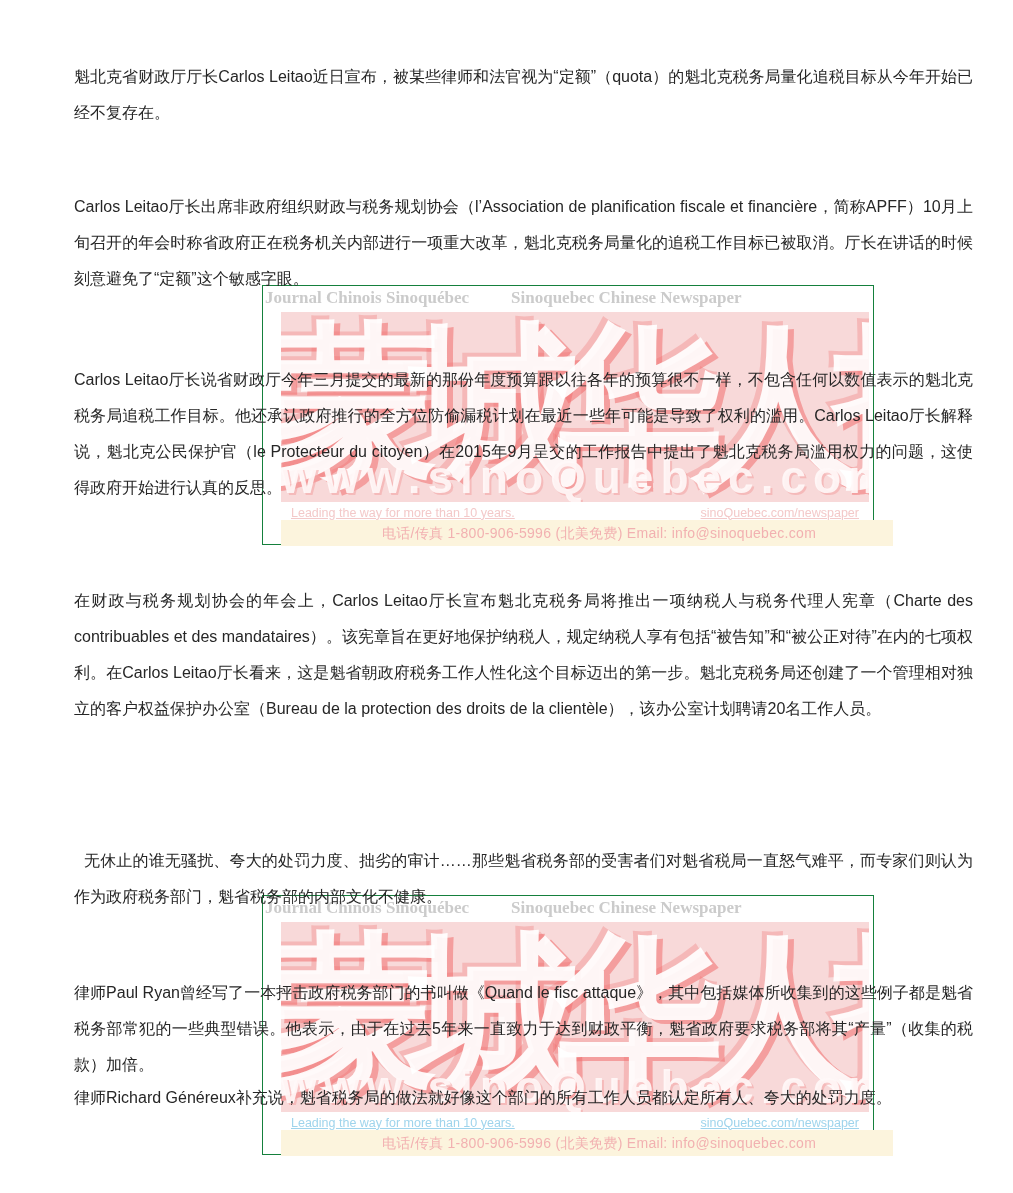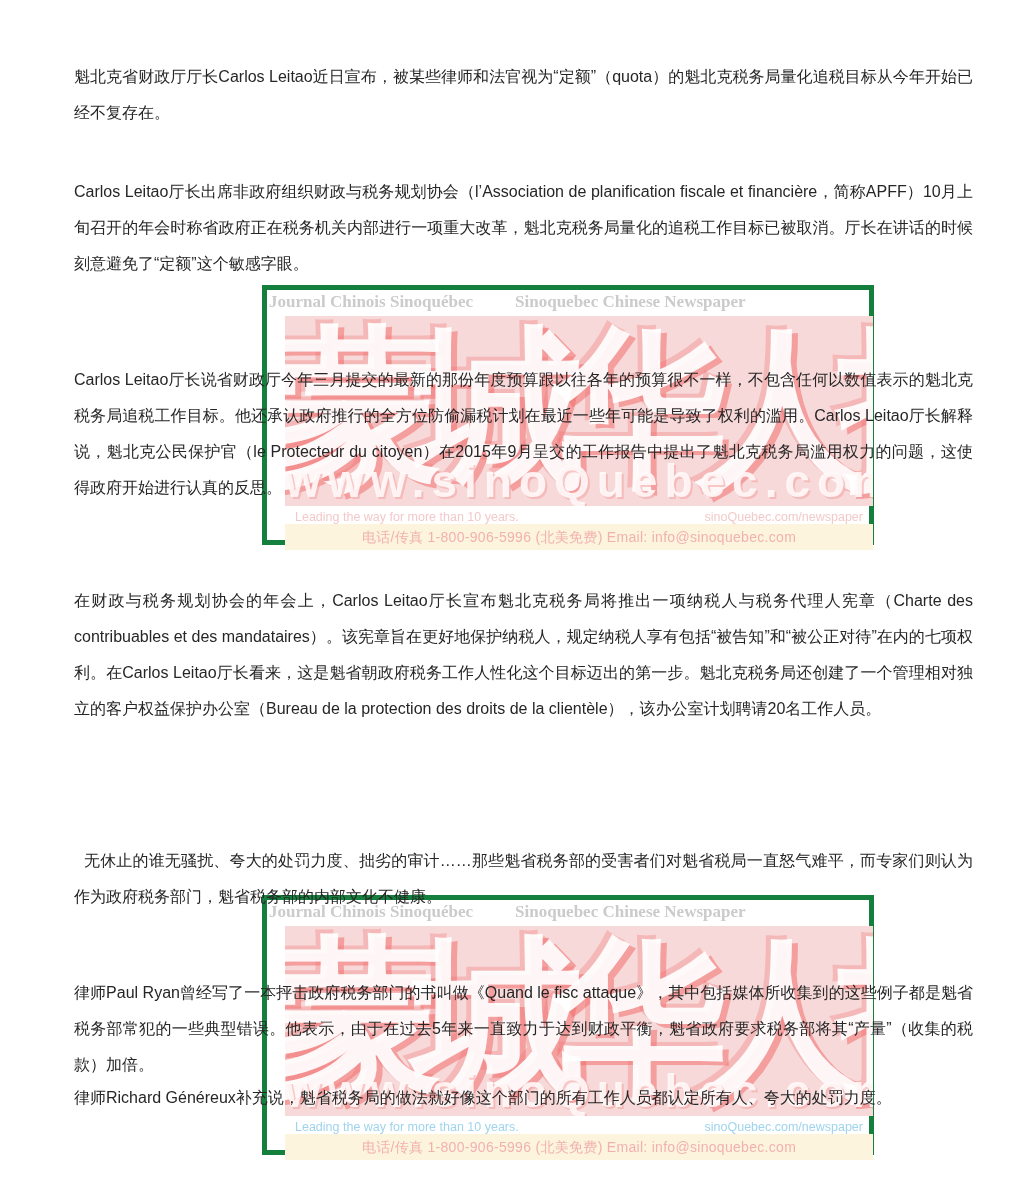--- a/index.html
+++ b/index.html
@@ -8,21 +8,21 @@
     background:#ffffff;
     position:relative;
     overflow:hidden;
     font-family:"Liberation Sans","DejaVu Sans",sans-serif;
   }
 
   
   .wm{
     position:absolute;
     left:262px;width:612px;height:260px;
-    border:5px solid #15803d;
+    border:1px solid #15803d;
     box-sizing:border-box;
     z-index:0;
     background:#ffffff;
   }
   .wm-1{top:285px;}
   .wm-2{top:895px;}
   .wm-header{
     position:absolute;top:2px;left:2px;
     display:flex;gap:42px;
     font-family:"Liberation Serif","DejaVu Serif",serif;
@@ -47,30 +47,30 @@
     text-align:center;
     font-size:46px;font-weight:700;letter-spacing:7px;
     color:rgba(255,248,248,0.90);
     text-shadow:2px 2px 0 rgba(242,160,160,0.55);
     white-space:nowrap;
   }
   .wm-tagline{
     position:absolute;top:219px;left:18px;width:588px;height:15px;
     box-sizing:border-box;padding:0 10px;
     display:flex;justify-content:space-between;align-items:center;
-    font-size:12.5px;white-space:nowrap;
+    font-size:12.5px;white-space:nowrap;text-decoration:underline;
   }
   .wm-1 .wm-tagline{color:#f3c9c9;}
   .wm-2 .wm-tagline{color:#9fd4ec;}
   .wm-band{
     position:absolute;top:234px;left:18px;width:588px;height:26px;
     background:#fcf4dd;
     color:#f2b1b1;
     font-size:14px;line-height:26px;text-align:center;
-    letter-spacing:0.3px;white-space:nowrap;
+    letter-spacing:0.3px;white-space:nowrap;padding-left:24px;
   }
 
   
   main{position:relative;z-index:1;}
   .para{
     position:absolute;left:57px;width:899px;margin:17px;
     font-size:16px;line-height:36px;color:#262626;
     text-align:justify;
     word-break:break-word;
   }
@@ -106,19 +106,19 @@
   </div>
   <div class="wm-tagline">
     <span>Leading the way for more than 10 years.</span>
     <span>sinoQuebec.com/newspaper</span>
   </div>
   <div class="wm-band">电话/传真 1-800-906-5996 (北美免费)  Email: info@sinoquebec.com</div>
 </div>
 
 <main>
   <p class="para" style="top:42px">魁北克省财政厅厅长Carlos Leitao近日宣布，被某些律师和法官视为“定额”（quota）的魁北克税务局量化追税目标从今年开始已经不复存在。</p>
-  <p class="para" style="top:157px">Carlos Leitao厅长出席非政府组织财政与税务规划协会（l’Association de planification fiscale et financière，简称APFF）10月上旬召开的年会时称省政府正在税务机关内部进行一项重大改革，魁北克税务局量化的追税工作目标已被取消。厅长在讲话的时候刻意避免了“定额”这个敏感字眼。</p>
+  <p class="para" style="top:172px">Carlos Leitao厅长出席非政府组织财政与税务规划协会（l’Association de planification fiscale et financière，简称APFF）10月上旬召开的年会时称省政府正在税务机关内部进行一项重大改革，魁北克税务局量化的追税工作目标已被取消。厅长在讲话的时候刻意避免了“定额”这个敏感字眼。</p>
   <p class="para" style="top:345px">Carlos Leitao厅长说省财政厅今年三月提交的最新的那份年度预算跟以往各年的预算很不一样，不包含任何以数值表示的魁北克税务局追税工作目标。他还承认政府推行的全方位防偷漏税计划在最近一些年可能是导致了权利的滥用。Carlos Leitao厅长解释说，魁北克公民保护官（le Protecteur du citoyen）在2015年9月呈交的工作报告中提出了魁北克税务局滥用权力的问题，这使得政府开始进行认真的反思。</p>
   <p class="para" style="top:566px">在财政与税务规划协会的年会上，Carlos Leitao厅长宣布魁北克税务局将推出一项纳税人与税务代理人宪章（Charte des contribuables et des mandataires）。该宪章旨在更好地保护纳税人，规定纳税人享有包括“被告知”和“被公正对待”在内的七项权利。在Carlos Leitao厅长看来，这是魁省朝政府税务工作人性化这个目标迈出的第一步。魁北克税务局还创建了一个管理相对独立的客户权益保护办公室（Bureau de la protection des droits de la clientèle），该办公室计划聘请20名工作人员。</p>
   <p class="para indent" style="top:826px">无休止的谁无骚扰、夸大的处罚力度、拙劣的审计……那些魁省税务部的受害者们对魁省税局一直怒气难平，而专家们则认为作为政府税务部门，魁省税务部的内部文化不健康。</p>
   <p class="para" style="top:958px">律师Paul Ryan曾经写了一本抨击政府税务部门的书叫做《Quand le fisc attaque》，其中包括媒体所收集到的这些例子都是魁省税务部常犯的一些典型错误。他表示，由于在过去5年来一直致力于达到财政平衡，魁省政府要求税务部将其“产量”（收集的税款）加倍。</p>
   <p class="para" style="top:1063px">律师Richard Généreux补充说，魁省税务局的做法就好像这个部门的所有工作人员都认定所有人、夸大的处罚力度。</p>
 </main>
 
 </body></html>

